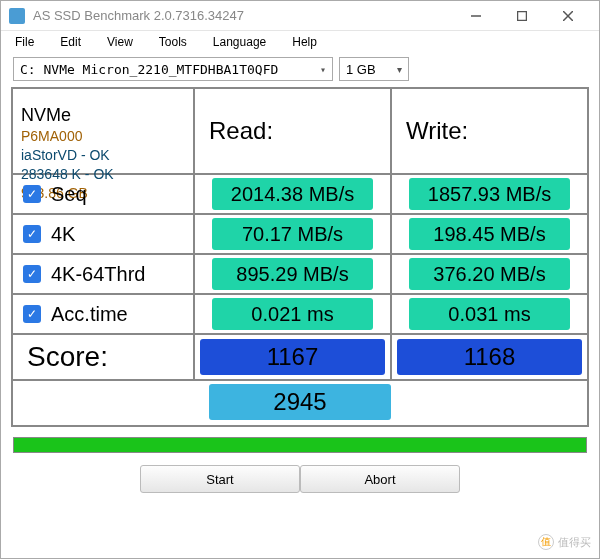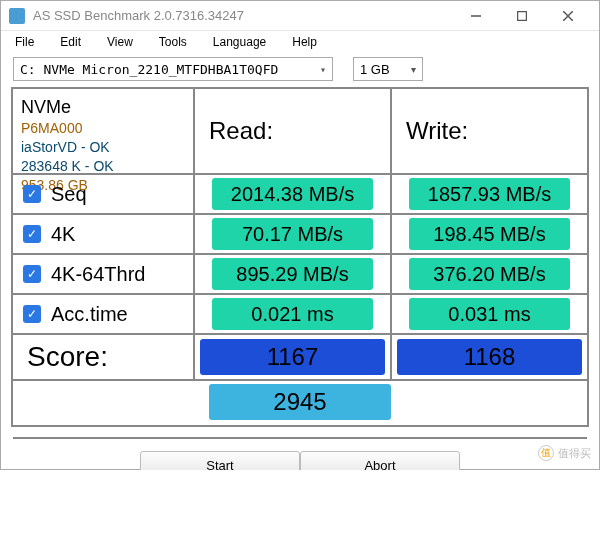--- a/index.html
+++ b/index.html
@@ -1,37 +1,37 @@
 <!DOCTYPE html>
 <html><head>
 <meta charset="utf-8">
 <style>
 *{box-sizing:border-box;margin:0;padding:0}
 body{font-family:Arial,sans-serif;font-size:13px;color:#000;background:#fff}
-.window{width:600px;height:470px;background:#fff;border:1px solid #aaa;position:relative;display:flex;flex-direction:column}
+.window{width:600px;height:559px;background:#fff;border:1px solid #aaa;position:relative;display:flex;flex-direction:column}
 .titlebar{height:30px;display:flex;align-items:center;padding:0 8px;background:#fff;border-bottom:1px solid #e5e5e5}
 .titlebar .icon{width:16px;height:16px;background:#4a9cd4;border-radius:2px;margin-right:8px}
 .titlebar .title{flex:1;color:#888;font-size:13px}
 .winctrl{display:flex;gap:0}
 .winbtn{width:46px;height:30px;display:flex;align-items:center;justify-content:center;color:#666}
 .winbtn svg{width:10px;height:10px;stroke:#555;stroke-width:1.5;fill:none}
 .menubar{display:flex;gap:26px;padding:4px 14px 6px;font-size:12px}
 .menubar div{cursor:pointer}
-.controls{display:flex;gap:20px;padding:2px 12px 6px}
+.controls{display:flex;gap:6px;padding:2px 12px 6px}
 .select{border:1px solid #aaa;background:#fff;height:24px;display:flex;align-items:center;padding:0 6px;font-size:13px}
 .drive{width:320px;font-family:monospace,Arial}
 .size{width:70px}
 .select .chev{margin-left:auto;font-size:10px;color:#555}
 .grid{border:2px solid #888;margin:0 10px;display:flex;flex-direction:column}
 .row{display:flex;border-bottom:2px solid #888}
 .cell{border-right:2px solid #888;display:flex;align-items:center}
 .cell:last-child{border-right:none}
 .c1{width:182px}.c2{flex:1}.c3{flex:1}
 .header{height:86px}
-.header .c1{flex-direction:column;align-items:flex-start;padding:6px 8px;line-height:1.35}
+.header .c1{flex-direction:column;align-items:flex-start;padding:14px 8px;line-height:1.35}
 .header .lbl{font-size:24px;padding-left:14px}
 .info1{font-size:18px}
 .info2{font-size:14px;color:#a16207}
 .ok{color:#0c4a6e}
 .trow{height:40px}
 .chkcell{padding-left:10px;gap:10px}
 .chk{width:18px;height:18px;background:#2b78e4;border-radius:3px;display:flex;align-items:center;justify-content:center;color:#fff;font-size:12px}
 .tlabel{font-size:20px}
 .val{margin:17px;height:calc(100% - 6px);background:#1fd4a8;border-radius:3px;display:flex;align-items:center;justify-content:center;font-size:20px;width:100%}
 .score{height:46px}

